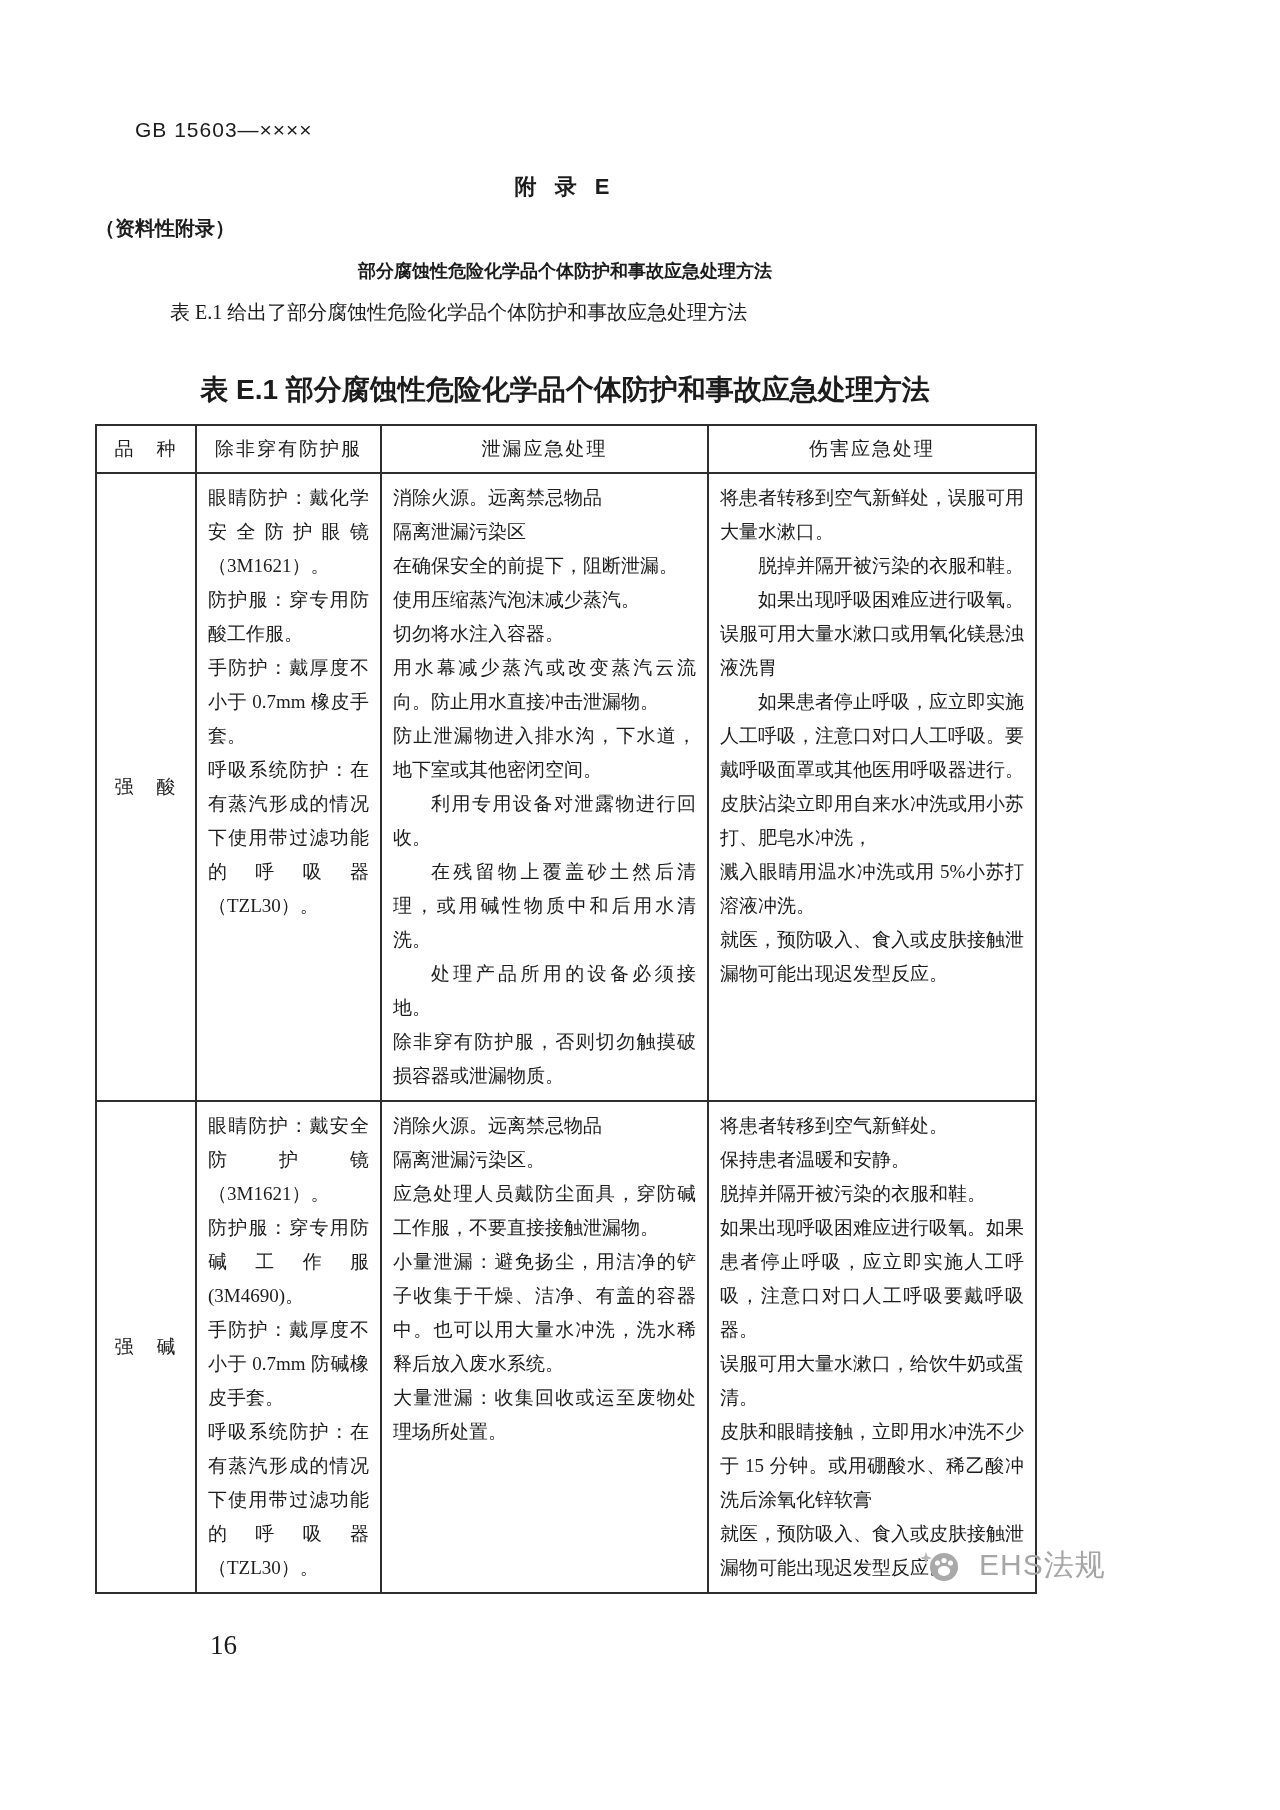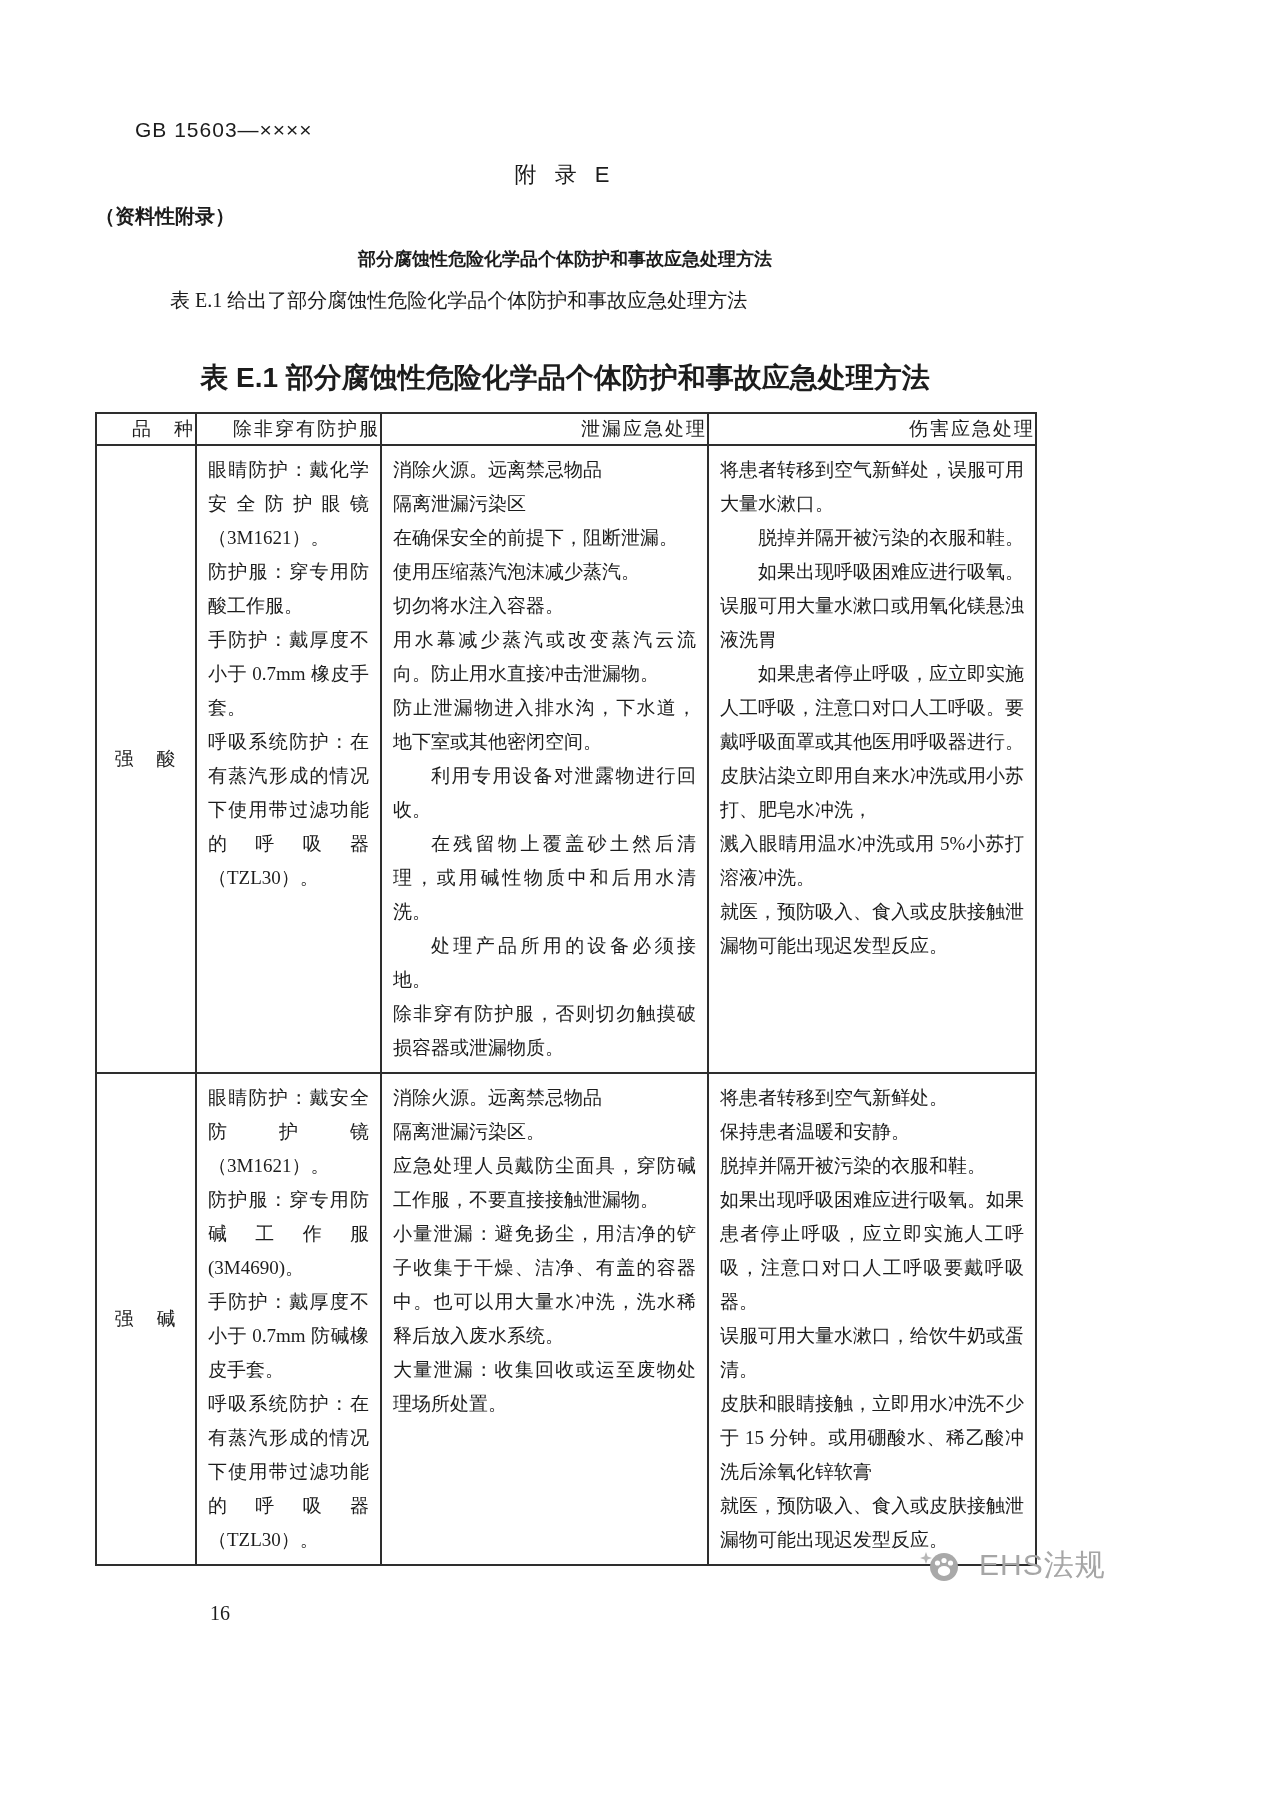--- a/index.html
+++ b/index.html
@@ -14,24 +14,24 @@
   .content { width:940px; margin-left:95px; }
 
   .doc-code {
     padding-top:118px;
     margin-left:40px;
     font-size:21px;
     letter-spacing:1px;
     font-family:"Liberation Sans", sans-serif;
   }
   .app-label {
-    margin-top:18px;
+    margin-top:30px;
     text-align:center;
     font-size:22px;
-    font-weight:normal;
+    font-weight:bold;
     letter-spacing:6px;
     font-family:"Liberation Sans", sans-serif;
   }
   .app-type {
     margin-top:13px;
     font-size:20px;
     font-weight:bold;
     font-family:"Liberation Sans", sans-serif;
   }
   .app-title {
@@ -57,24 +57,24 @@
   table.main-table {
     margin-top:15px;
     width:940px;
     border-collapse:collapse;
     table-layout:fixed;
   }
   .main-table th, .main-table td {
     border:2px solid #2e2e2e;
   }
   .main-table th {
-    height:32px;
+    height:48px;
     font-weight:normal;
     font-size:19px;
-    text-align:right;
+    text-align:center;
     letter-spacing:2px;
     margin-top:9px;
   }
   .main-table td {
     vertical-align:top;
     padding:7px 11px;
     font-size:19px;
   }
   .main-table td.category {
     text-align:center;
@@ -84,21 +84,21 @@
   .cell-par {
     line-height:34px;
     text-align:justify;
     text-justify:inter-character;
   }
   .cell-par.indent { text-indent:2em; }
 
   .page-number {
     margin-top:36px;
     margin-left:115px;
-    font-size:20px;
+    font-size:27px;
   }
 
   .watermark {
     position:absolute;
     left:920px; top:1545px;
     display:flex;
     align-items:center;
     gap:19px;
     color:#a6a6a6;
   }

